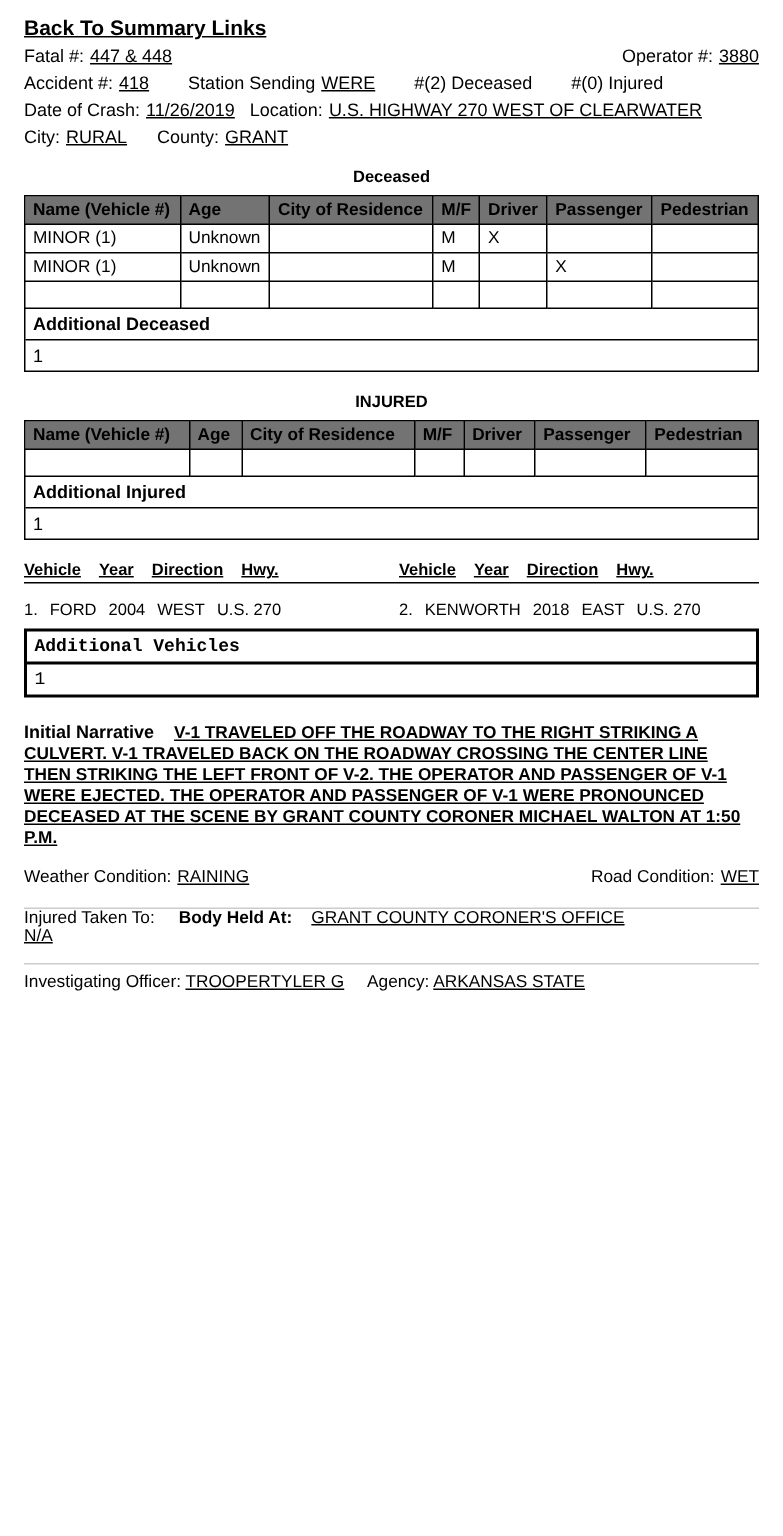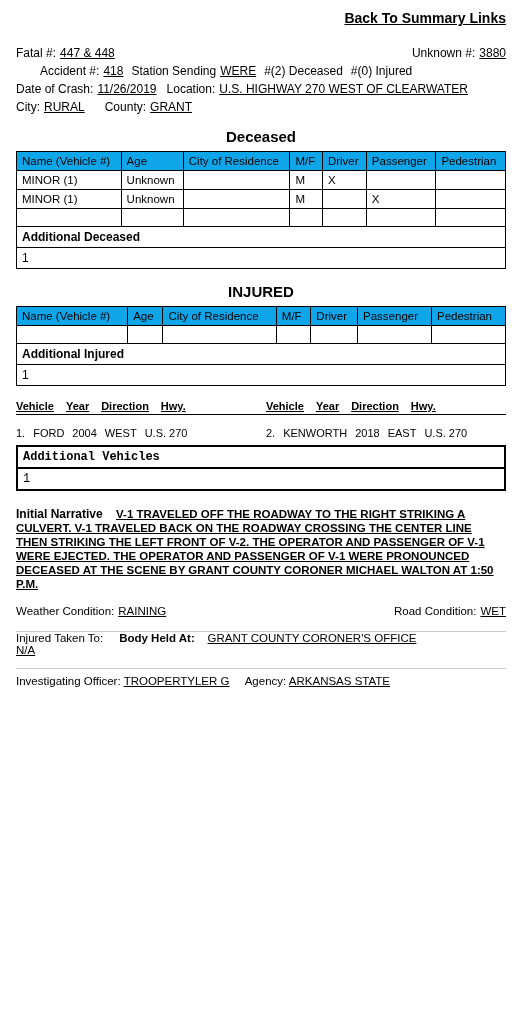--- a/index.html
+++ b/index.html
@@ -5,61 +5,61 @@
     * { box-sizing: border-box; margin: 0; padding: 0; }
     body {
       font-family: Arial, sans-serif;
       font-size: 12px;
       background: #fff;
       color: #000;
       width: 522px;
       padding: 10px 16px;
     }
     .back-link {
-      text-align: right;
+      text-align: left;
       text-decoration: underline;
       font-size: 14px;
-      margin-bottom: 20px;
+      margin-bottom: 4px;
       font-weight: bold;
     }
     .header-row {
       display: flex;
       justify-content: space-between;
       margin-bottom: 4px;
     }
     .header-field {
       display: inline-flex;
       gap: 4px;
     }
     .field-label { font-weight: normal; }
     .field-value { text-decoration: underline; }
     .info-block { display: flex; gap: 4px; align-items: flex-start; }
     .info-block .label { font-weight: normal; white-space: nowrap; }
     .info-block .value { text-decoration: underline; }
     .location-value { text-decoration: underline; }
     .section-title {
       text-align: center;
       font-weight: bold;
-      font-size: 15px;
+      font-size: 11px;
       margin: 14px 0 6px;
     }
     .section-title.injured { text-transform: uppercase; }
     table {
       width: 100%;
       border-collapse: collapse;
       font-size: 11.5px;
     }
     table th, table td {
       border: 1px solid #000;
       padding: 3px 5px;
       text-align: left;
     }
     table th {
-      font-weight: normal;
-      background: #0ea5e9;
+      font-weight: bold;
+      background: #737373;
     }
     .additional-box {
       border: 1px solid #000;
       border-top: none;
     }
     .additional-box .add-label {
       font-weight: bold;
       padding: 3px 5px;
       border-bottom: 1px solid #000;
     }
@@ -139,26 +139,26 @@
 <body>
 
 <div class="back-link">Back To Summary Links</div>
 
 <div class="header-row">
   <div class="header-field">
     <span class="field-label">Fatal #:</span>
     <span class="field-value">447 &amp; 448</span>
   </div>
   <div class="header-field">
-    <span class="field-label">Unknown #:</span>
+    <span class="field-label">Operator #:</span>
     <span class="field-value">3880</span>
   </div>
 </div>
 
-<div style="display:flex; gap:8px; margin-bottom:4px; margin-left:24px;">
+<div style="display:flex; gap:26px; margin-bottom:4px; ">
   <div class="info-block">
     <span class="label">Accident #:</span>
     <span class="value">418</span>
   </div>
   <div class="info-block">
     <span class="label">Station Sending</span>
     <span class="value">WERE</span>
   </div>
   <div class="info-block">
     <span>#(2) Deceased</span>

